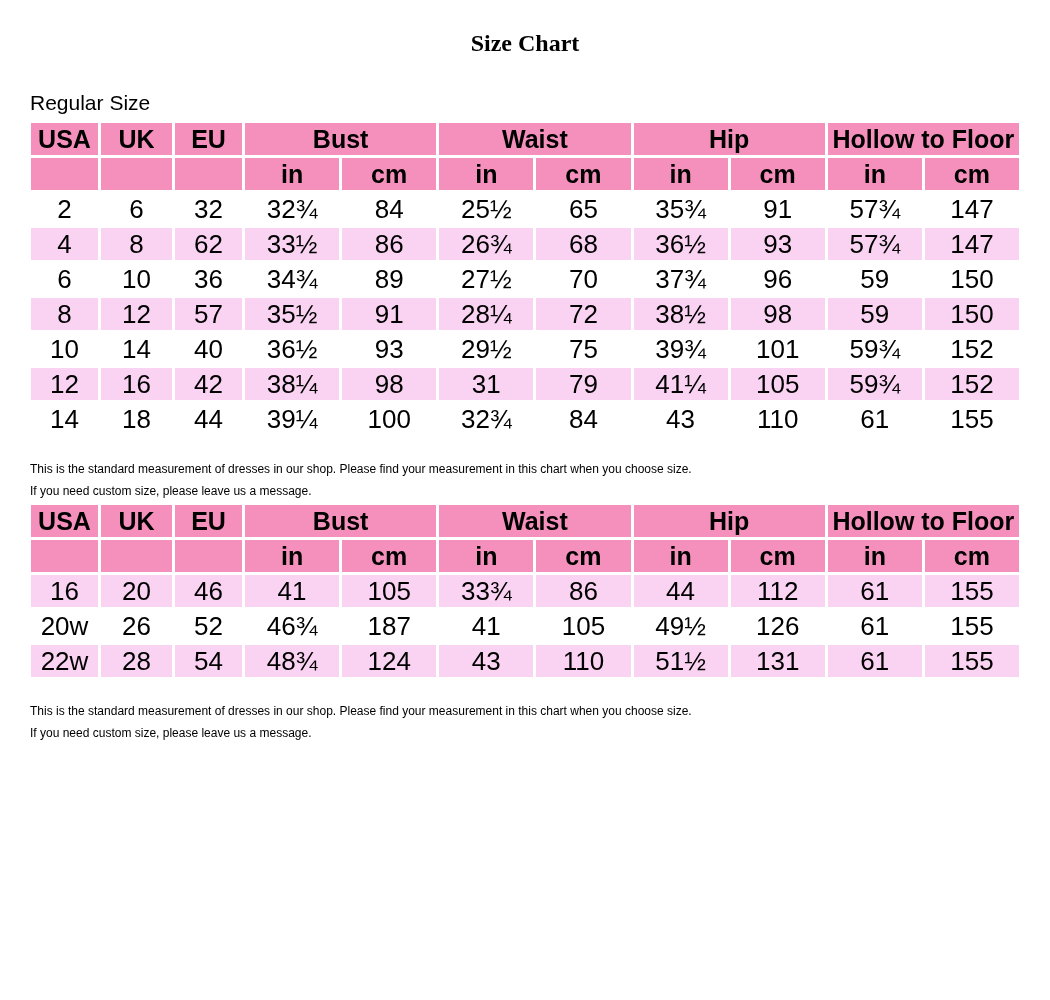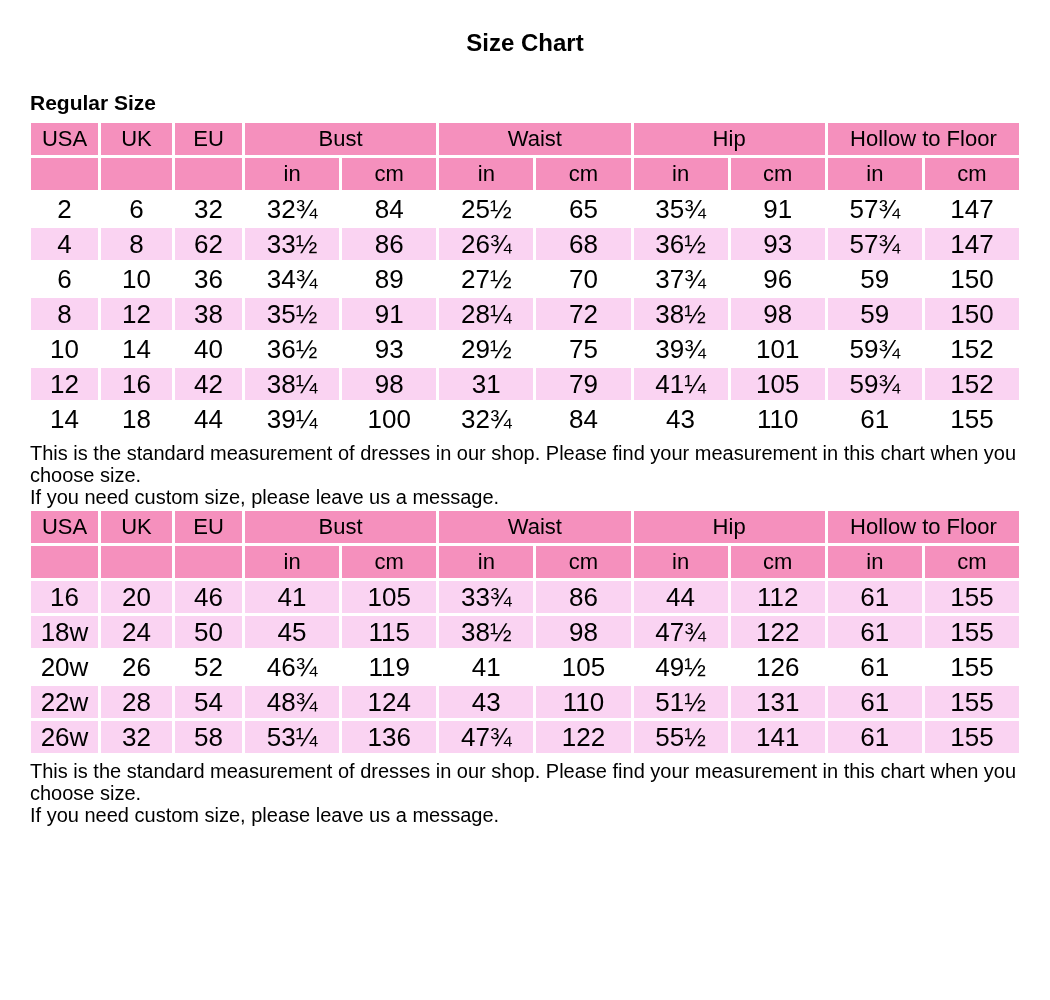--- a/index.html
+++ b/index.html
@@ -16,58 +16,59 @@
   .page {
     width: 1050px;
     padding: 28px 28px 0 28px;
   }
   .title {
     margin: 0;
     text-align: center;
     font-size: 24px;
     font-weight: bold;
     line-height: 30px;
+    font-family: Liberation Serif, serif;
   }
   .section-heading {
     margin: 32px 0 5px 2px;
     font-size: 21px;
-    font-weight: bold;
+    font-weight: normal;
     line-height: 25px;
   }
   table.size-table {
     border-collapse: collapse;
     table-layout: fixed;
     width: 994px;
   }
   table.size-table th,
   table.size-table td {
     border: 3px solid #ffffff;
     text-align: center;
     vertical-align: middle;
     padding: 0;
     height: 35px;
     overflow: hidden;
     white-space: nowrap;
   }
   table.size-table thead th {
     background: var(--header-pink, #F590BD);
-    font-weight: normal;
-    font-size: 22px;
+    font-weight: bold;
+    font-size: 25px;
   }
   table.size-table tbody td {
     background: #ffffff;
     font-weight: normal;
     font-size: 26px;
   }
   table.size-table tbody tr.pink td {
     background: var(--stripe-pink, #FAD3F2);
   }
   .note {
-    margin: 4px 0 0 2px;
-    font-size: 20px;
+    margin: 20px 0 0 2px;
+    font-size: 12px;
     line-height: 22px;
   }
 </style>
 </head>
 <body>
 
 <div class="page">
 
   <h1 class="title">Size Chart</h1>
 
@@ -147,21 +148,21 @@
             <td>27½</td>
             <td>70</td>
             <td>37¾</td>
             <td>96</td>
             <td>59</td>
             <td>150</td>
           </tr>
           <tr class="pink">
             <td>8</td>
             <td>12</td>
-            <td>38</td>
+            <td>57</td>
             <td>35½</td>
             <td>91</td>
             <td>28¼</td>
             <td>72</td>
             <td>38½</td>
             <td>98</td>
             <td>59</td>
             <td>150</td>
           </tr>
           <tr>
@@ -254,70 +255,44 @@
             <td>46</td>
             <td>41</td>
             <td>105</td>
             <td>33¾</td>
             <td>86</td>
             <td>44</td>
             <td>112</td>
             <td>61</td>
             <td>155</td>
           </tr>
-          <tr class="pink">
-            <td>18w</td>
-            <td>24</td>
-            <td>50</td>
-            <td>45</td>
-            <td>115</td>
-            <td>38½</td>
-            <td>98</td>
-            <td>47¾</td>
-            <td>122</td>
-            <td>61</td>
-            <td>155</td>
-          </tr>
           <tr>
             <td>20w</td>
             <td>26</td>
             <td>52</td>
             <td>46¾</td>
-            <td>119</td>
+            <td>187</td>
             <td>41</td>
             <td>105</td>
             <td>49½</td>
             <td>126</td>
             <td>61</td>
             <td>155</td>
           </tr>
           <tr class="pink">
             <td>22w</td>
             <td>28</td>
             <td>54</td>
             <td>48¾</td>
             <td>124</td>
             <td>43</td>
             <td>110</td>
             <td>51½</td>
             <td>131</td>
             <td>61</td>
             <td>155</td>
           </tr>
-          <tr class="pink">
-            <td>26w</td>
-            <td>32</td>
-            <td>58</td>
-            <td>53¼</td>
-            <td>136</td>
-            <td>47¾</td>
-            <td>122</td>
-            <td>55½</td>
-            <td>141</td>
-            <td>61</td>
-            <td>155</td>
-          </tr>
         </tbody>
       </table>
     <p class="note"><span>This is the standard measurement of dresses in our shop. Please find your measurement in this chart when you choose size.</span><br><span>If you need custom size, please leave us a message.</span></p>
   </section>
 
 </div>
 
 </body></html>

